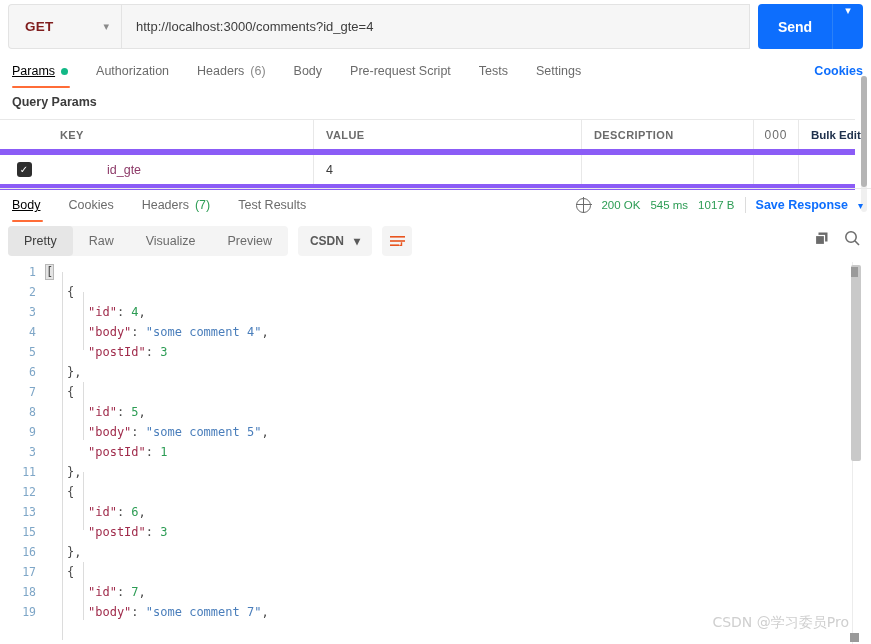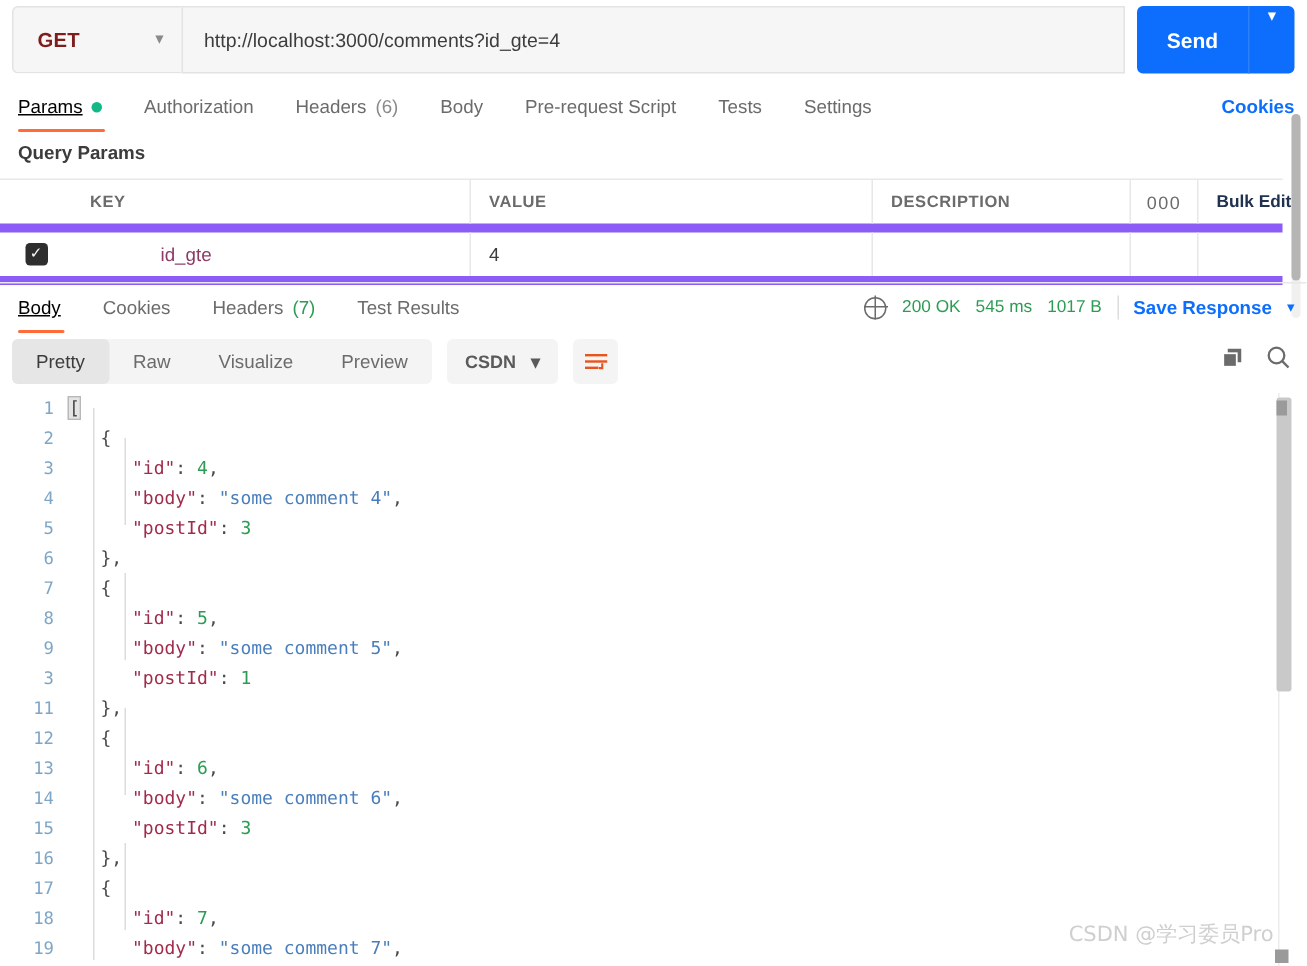--- a/index.html
+++ b/index.html
@@ -353,24 +353,20 @@
     </div>
     <div class="code-line">
       <span class="lno">12</span>
       <span class="ltxt" style="padding-left: 21px;"><span class="g-brc">{</span></span>
     </div>
     <div class="code-line">
       <span class="lno">13</span>
       <span class="ltxt" style="padding-left: 42px;"><span class="g-key">"id"</span><span class="g-pun">: </span><span class="g-num">6</span><span class="g-pun">,</span></span>
     </div>
     <div class="code-line">
-      <span class="lno">14</span>
-      <span class="ltxt" style="padding-left: 42px;"><span class="g-key">"body"</span><span class="g-pun">: </span><span class="g-str">"some comment 6"</span><span class="g-pun">,</span></span>
-    </div>
-    <div class="code-line">
       <span class="lno">15</span>
       <span class="ltxt" style="padding-left: 42px;"><span class="g-key">"postId"</span><span class="g-pun">: </span><span class="g-num">3</span></span>
     </div>
     <div class="code-line">
       <span class="lno">16</span>
       <span class="ltxt" style="padding-left: 21px;"><span class="g-brc">},</span></span>
     </div>
     <div class="code-line">
       <span class="lno">17</span>
       <span class="ltxt" style="padding-left: 21px;"><span class="g-brc">{</span></span>

